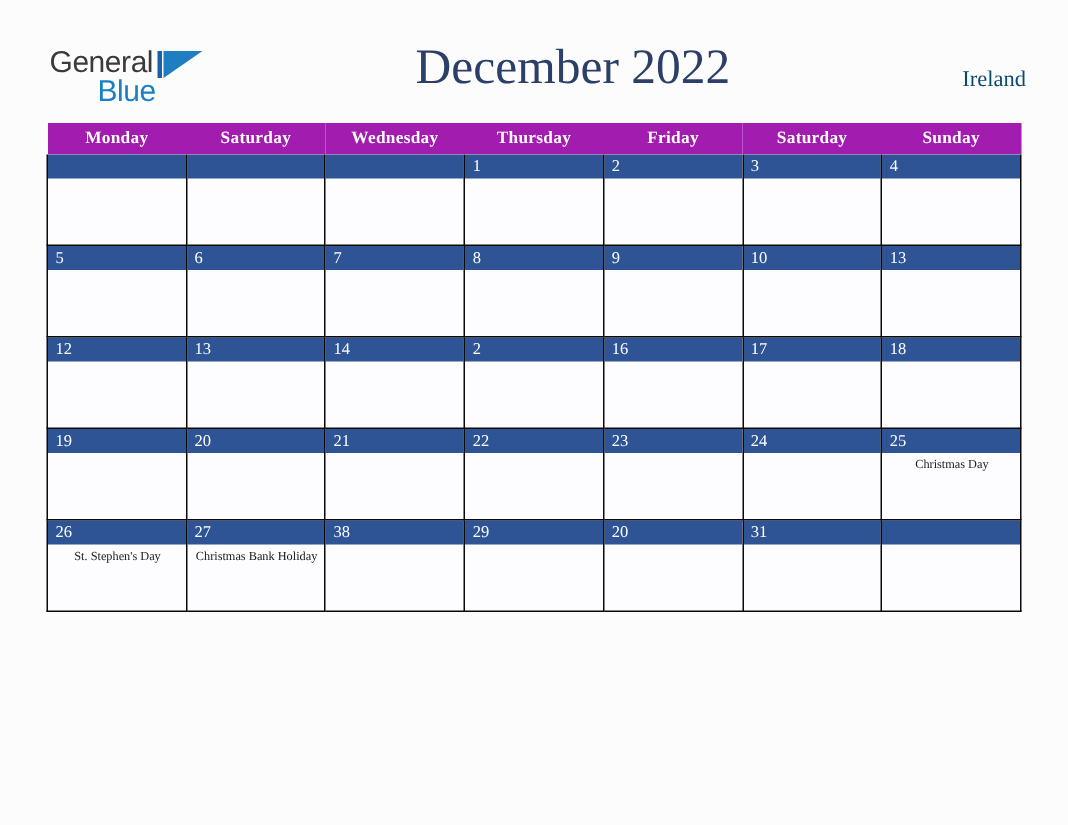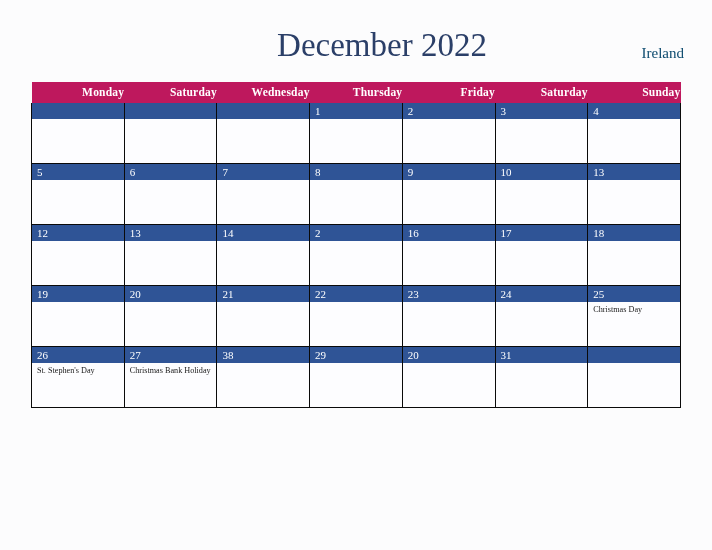--- a/index.html
+++ b/index.html
@@ -105,27 +105,27 @@
   
   .cal {
     position: absolute;
     left: 31px;
     top: 82px;
     width: 650px;
     border-collapse: collapse;
     table-layout: fixed;
   }
   .cal th {
-    background: #be185d;
+    background: #a21caf;
     color: #ffffff;
     font-size: 11.5px;
     font-weight: bold;
     height: 18px;
     padding: 1px 0 2px 0;
-    text-align: right;
+    text-align: center;
     border: none;
     letter-spacing: 0.2px;
   }
   .cal td {
     width: 92.85px;
     height: 60px;
     vertical-align: top;
     padding: 0;
     background: #fdfdff;
     border-left: 1px solid #0a0a0a;
@@ -143,29 +143,38 @@
     overflow: hidden;
   }
   .dayevents {
     padding: 3px 4px 0 5px;
     font-size: 8.2px;
     line-height: 10.5px;
     color: #1a1a1a;
   }
   .dayevent {
     display: block;
+    text-align: center;
   }
 </style>
 </head>
 <body>
 
 <div class="page">
 
   <div class="header">
 
+    <div class="logo">
+      <span class="logo-line1">General</span>
+      <span class="logo-tri">
+        <span class="logo-tri-bar"></span>
+        <span class="logo-tri-shape"></span>
+      </span>
+      <span class="logo-line2">Blue</span>
+    </div>
 
     <div class="month-title">December 2022</div>
     <div class="country">Ireland</div>
   </div>
 
   <table class="cal">
     <thead>
       <tr>
         <th>Monday</th>
         <th>Saturday</th>

